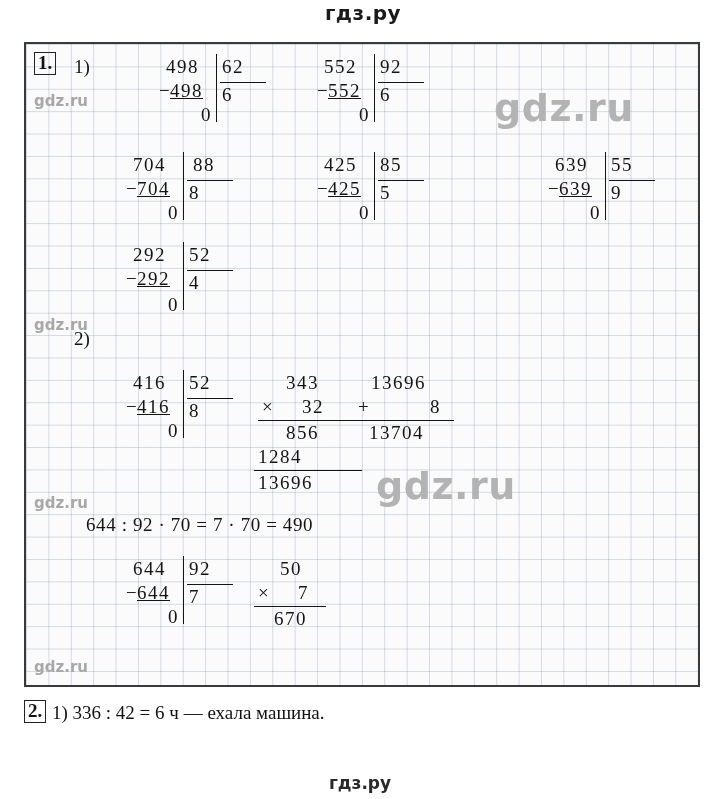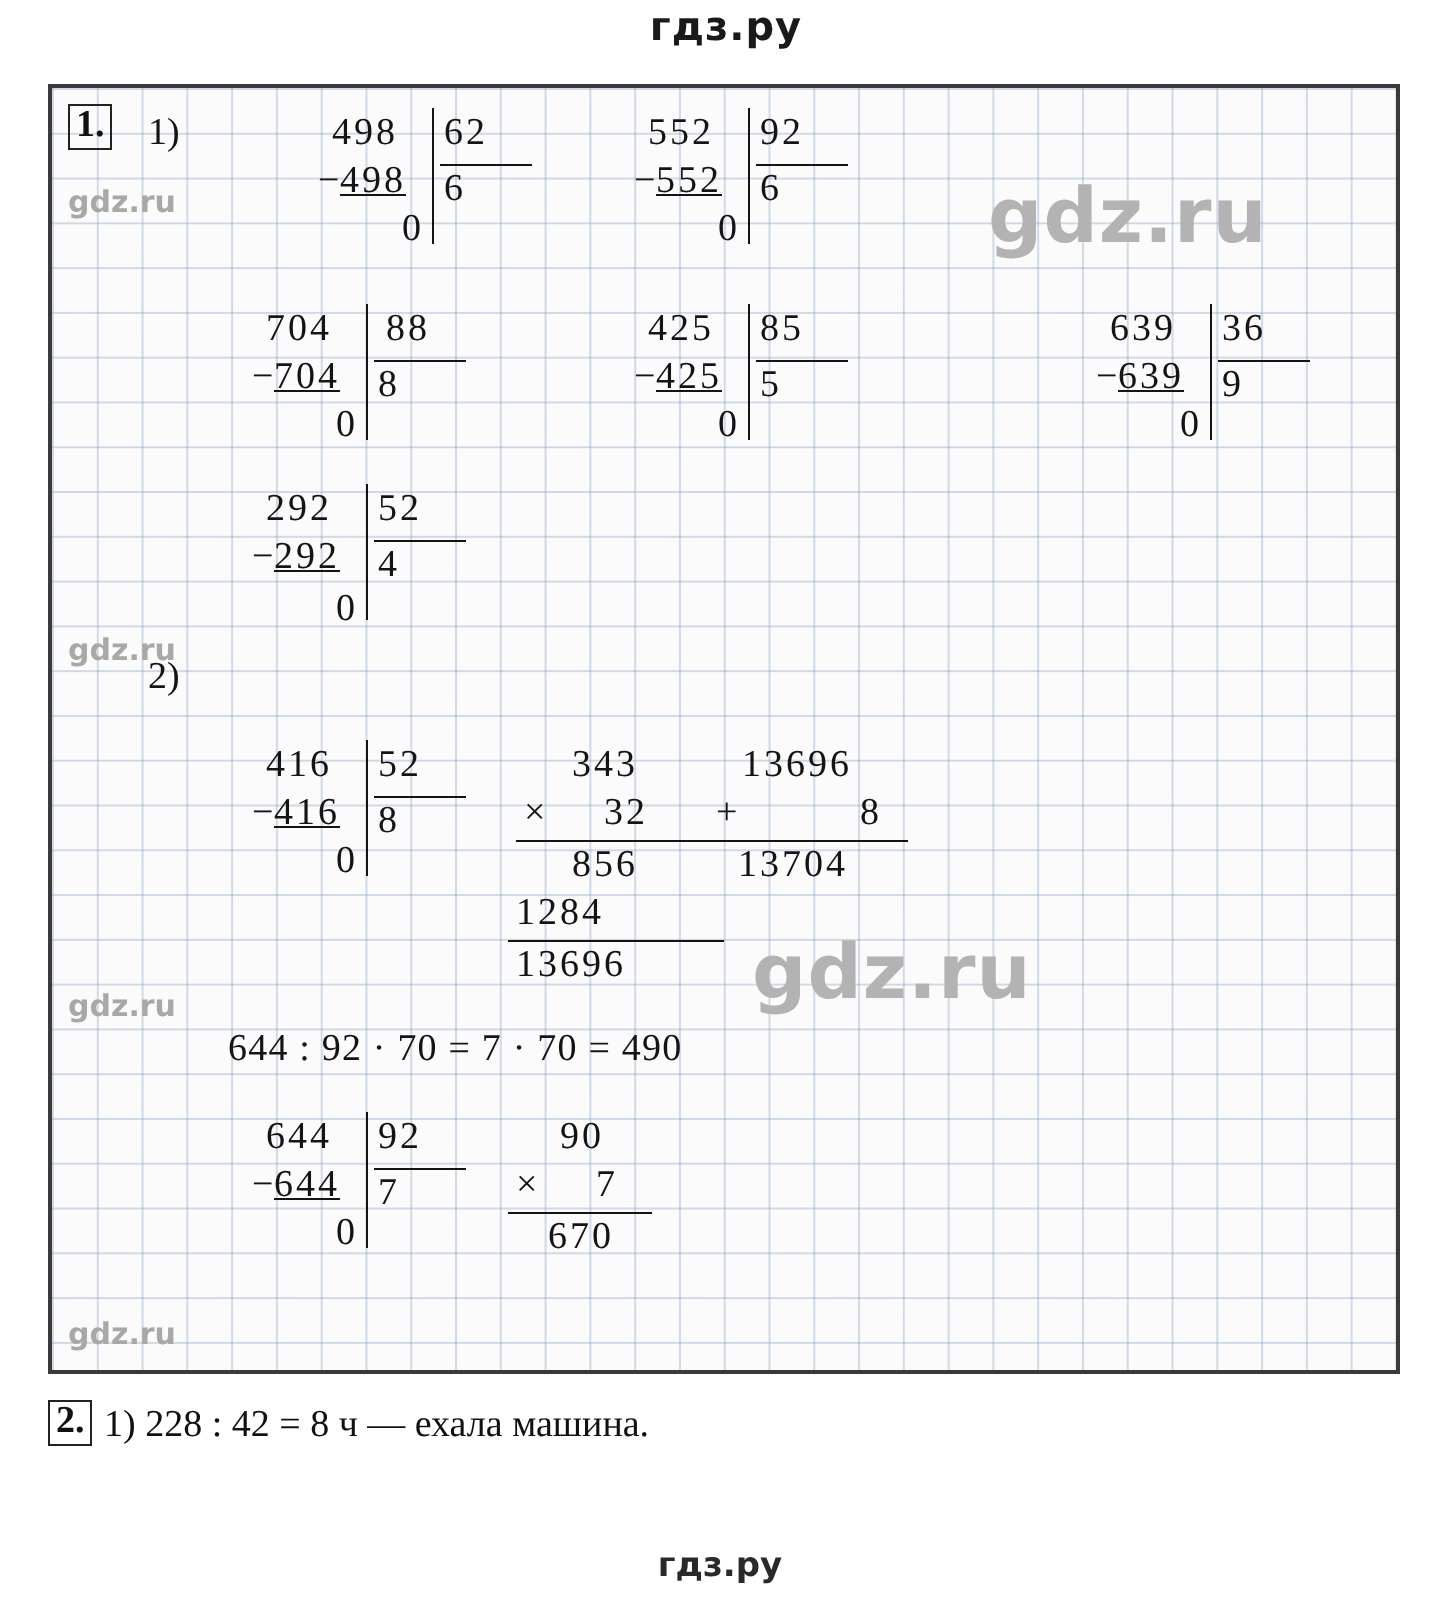--- a/index.html
+++ b/index.html
@@ -173,21 +173,21 @@
     <div class="vline" style="left:348px; top:108px; height:68px;"></div>
     <div class="m" style="left:354px; top:110px;">85</div>
     <div class="m" style="left:291px; top:134px;">−</div>
     <div class="m" style="left:302px; top:134px; text-decoration:underline;">425</div>
     <div class="hline" style="left:352px; top:136px; width:46px;"></div>
     <div class="m" style="left:354px; top:138px;">5</div>
     <div class="m" style="left:333px; top:158px;">0</div>
 
     <div class="m" style="left:529px; top:110px;">639</div>
     <div class="vline" style="left:579px; top:108px; height:68px;"></div>
-    <div class="m" style="left:585px; top:110px;">36</div>
+    <div class="m" style="left:585px; top:110px;">55</div>
     <div class="m" style="left:522px; top:134px;">−</div>
     <div class="m" style="left:533px; top:134px; text-decoration:underline;">639</div>
     <div class="hline" style="left:583px; top:136px; width:46px;"></div>
     <div class="m" style="left:585px; top:138px;">9</div>
     <div class="m" style="left:564px; top:158px;">0</div>
 
     <div class="m" style="left:107px; top:200px;">292</div>
     <div class="vline" style="left:157px; top:198px; height:68px;"></div>
     <div class="m" style="left:163px; top:200px;">52</div>
     <div class="m" style="left:100px; top:224px;">−</div>
@@ -215,37 +215,37 @@
     <div class="m" style="left:232px; top:402px;">1284</div>
     <div class="hline" style="left:228px; top:426px; width:108px;"></div>
     <div class="m" style="left:232px; top:428px;">13696</div>
 
     <div class="m" style="left:345px; top:328px;">13696</div>
     <div class="m" style="left:332px; top:352px;">+</div>
     <div class="m" style="left:404px; top:352px;">8</div>
     <div class="hline" style="left:332px; top:376px; width:96px;"></div>
     <div class="m" style="left:343px; top:378px;">13704</div>
 
-    <div class="lbl" style="left:88px; top:470px; letter-spacing:0.6px;">644 : 92 · 70 = 7 · 70 = 490</div>
+    <div class="lbl" style="left:60px; top:470px; letter-spacing:0.6px;">644 : 92 · 70 = 7 · 70 = 490</div>
 
     <div class="m" style="left:107px; top:514px;">644</div>
     <div class="vline" style="left:157px; top:512px; height:68px;"></div>
     <div class="m" style="left:163px; top:514px;">92</div>
     <div class="m" style="left:100px; top:538px;">−</div>
     <div class="m" style="left:111px; top:538px; text-decoration:underline;">644</div>
     <div class="hline" style="left:161px; top:540px; width:46px;"></div>
     <div class="m" style="left:163px; top:542px;">7</div>
     <div class="m" style="left:142px; top:562px;">0</div>
 
-    <div class="m" style="left:254px; top:514px;">90</div>
+    <div class="m" style="left:254px; top:514px;">50</div>
     <div class="m" style="left:232px; top:538px;">×</div>
     <div class="m" style="left:272px; top:538px;">7</div>
     <div class="hline" style="left:228px; top:562px; width:72px;"></div>
     <div class="m" style="left:248px; top:564px;">670</div>
 
   </div>
 
   <div class="task-num" style="left:24px; top:700px;">2.</div>
-  <div class="bottom-text" style="top:702px;">1) 228 : 42 = 8 ч — ехала машина.</div>
+  <div class="bottom-text" style="top:702px;">1) 336 : 42 = 6 ч — ехала машина.</div>
 
   <div class="bottom-logo">гдз.ру</div>
 
 </div>
 
 </body></html>

